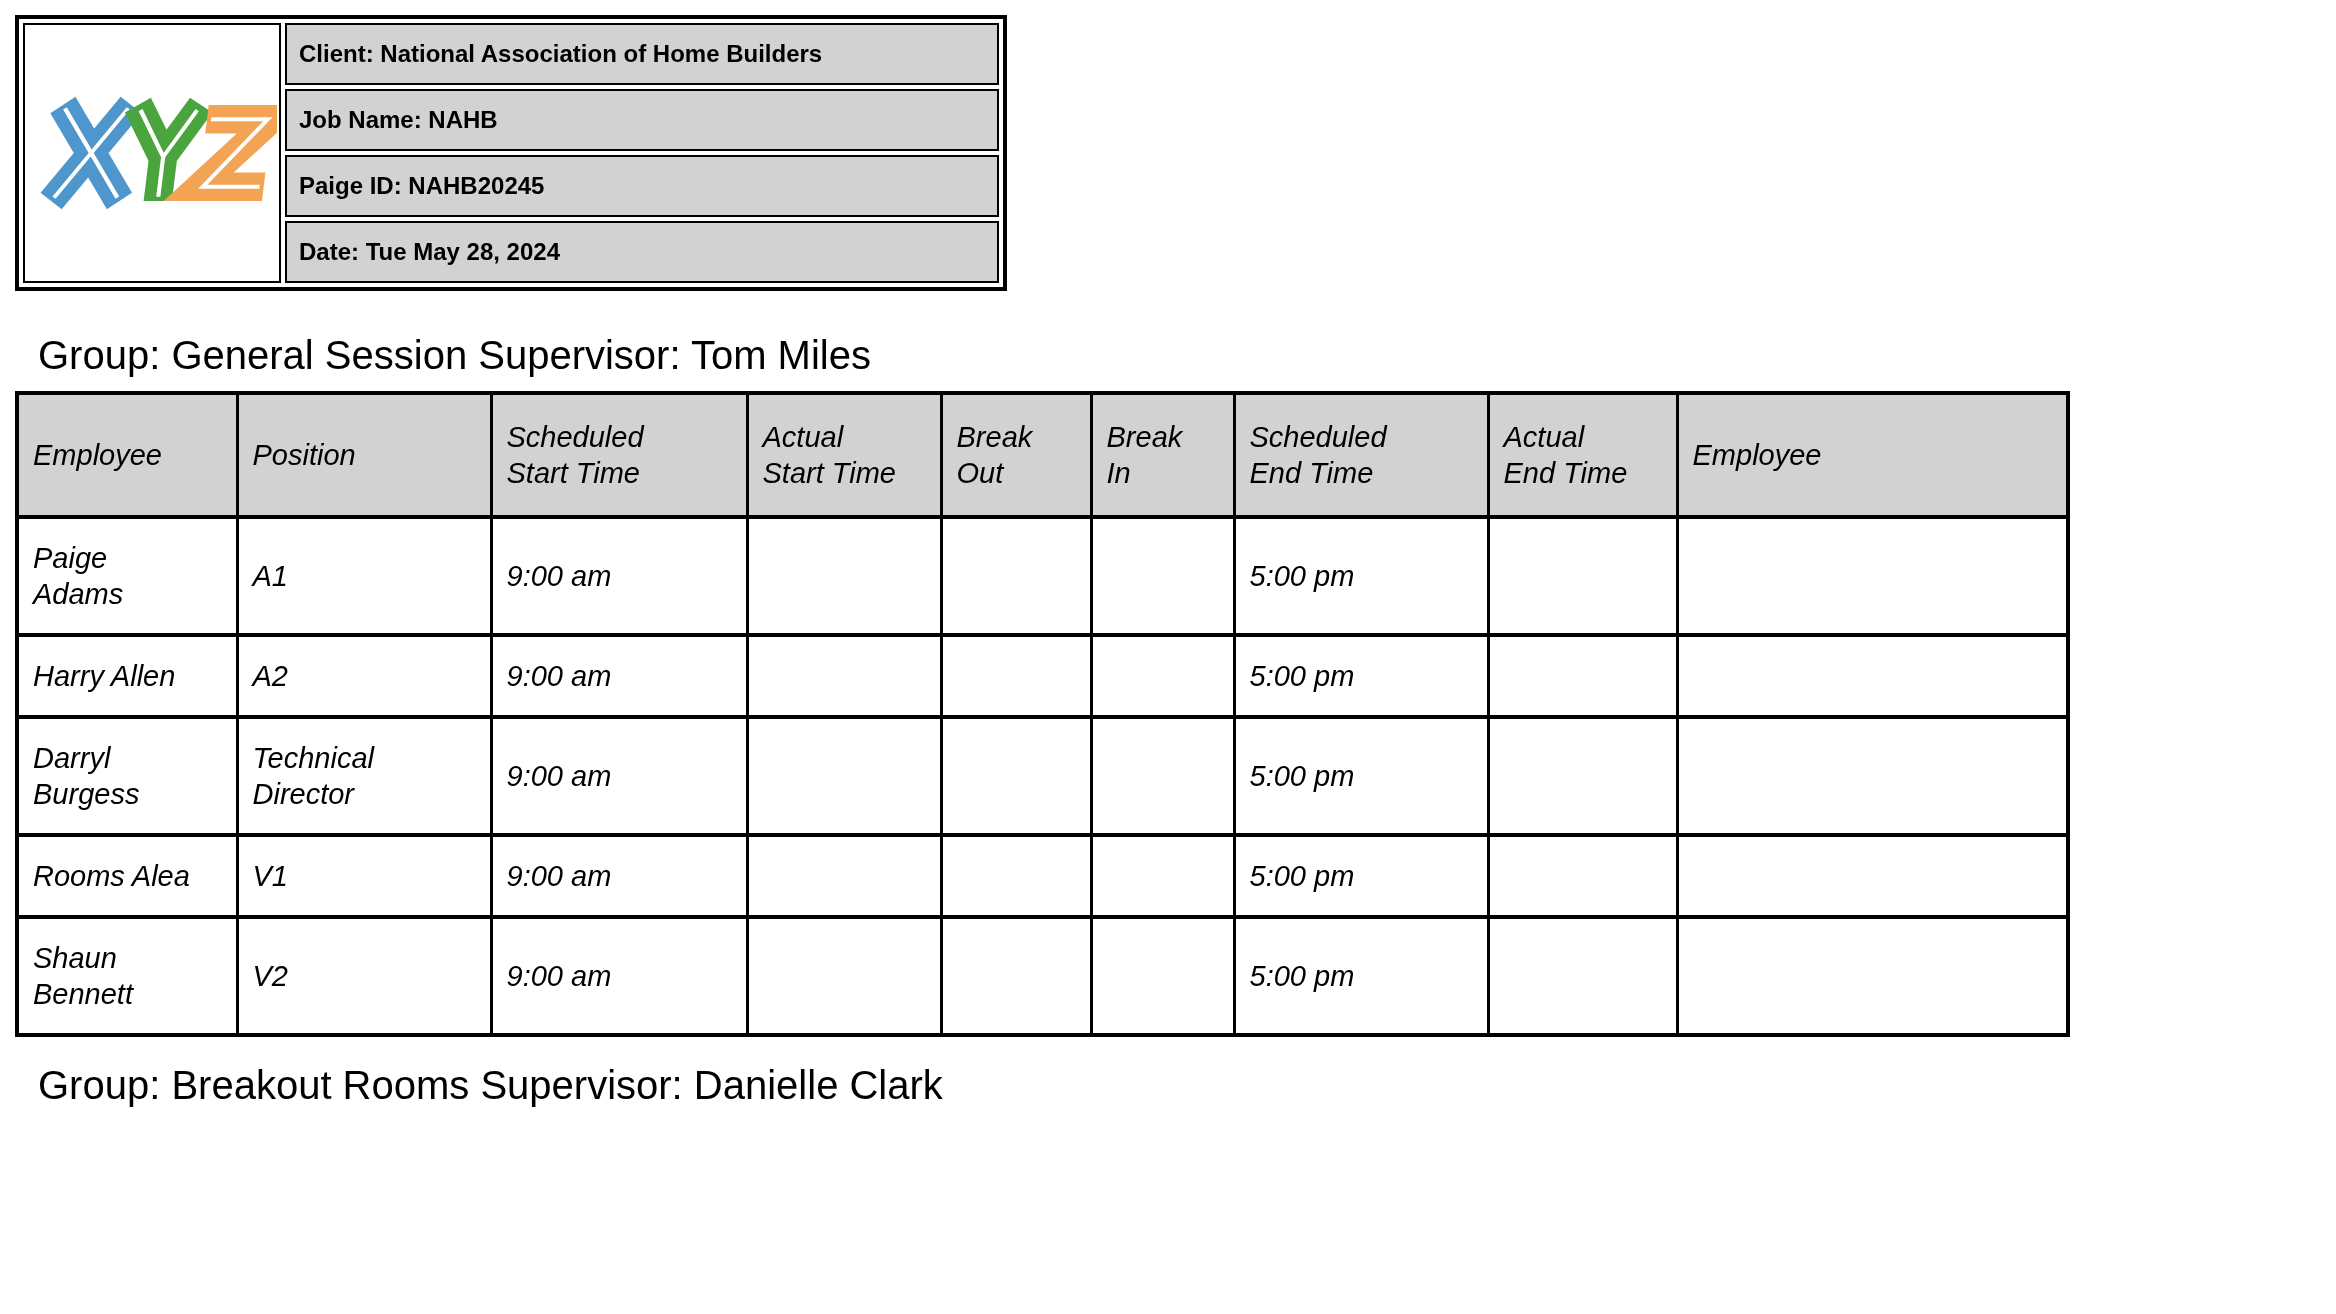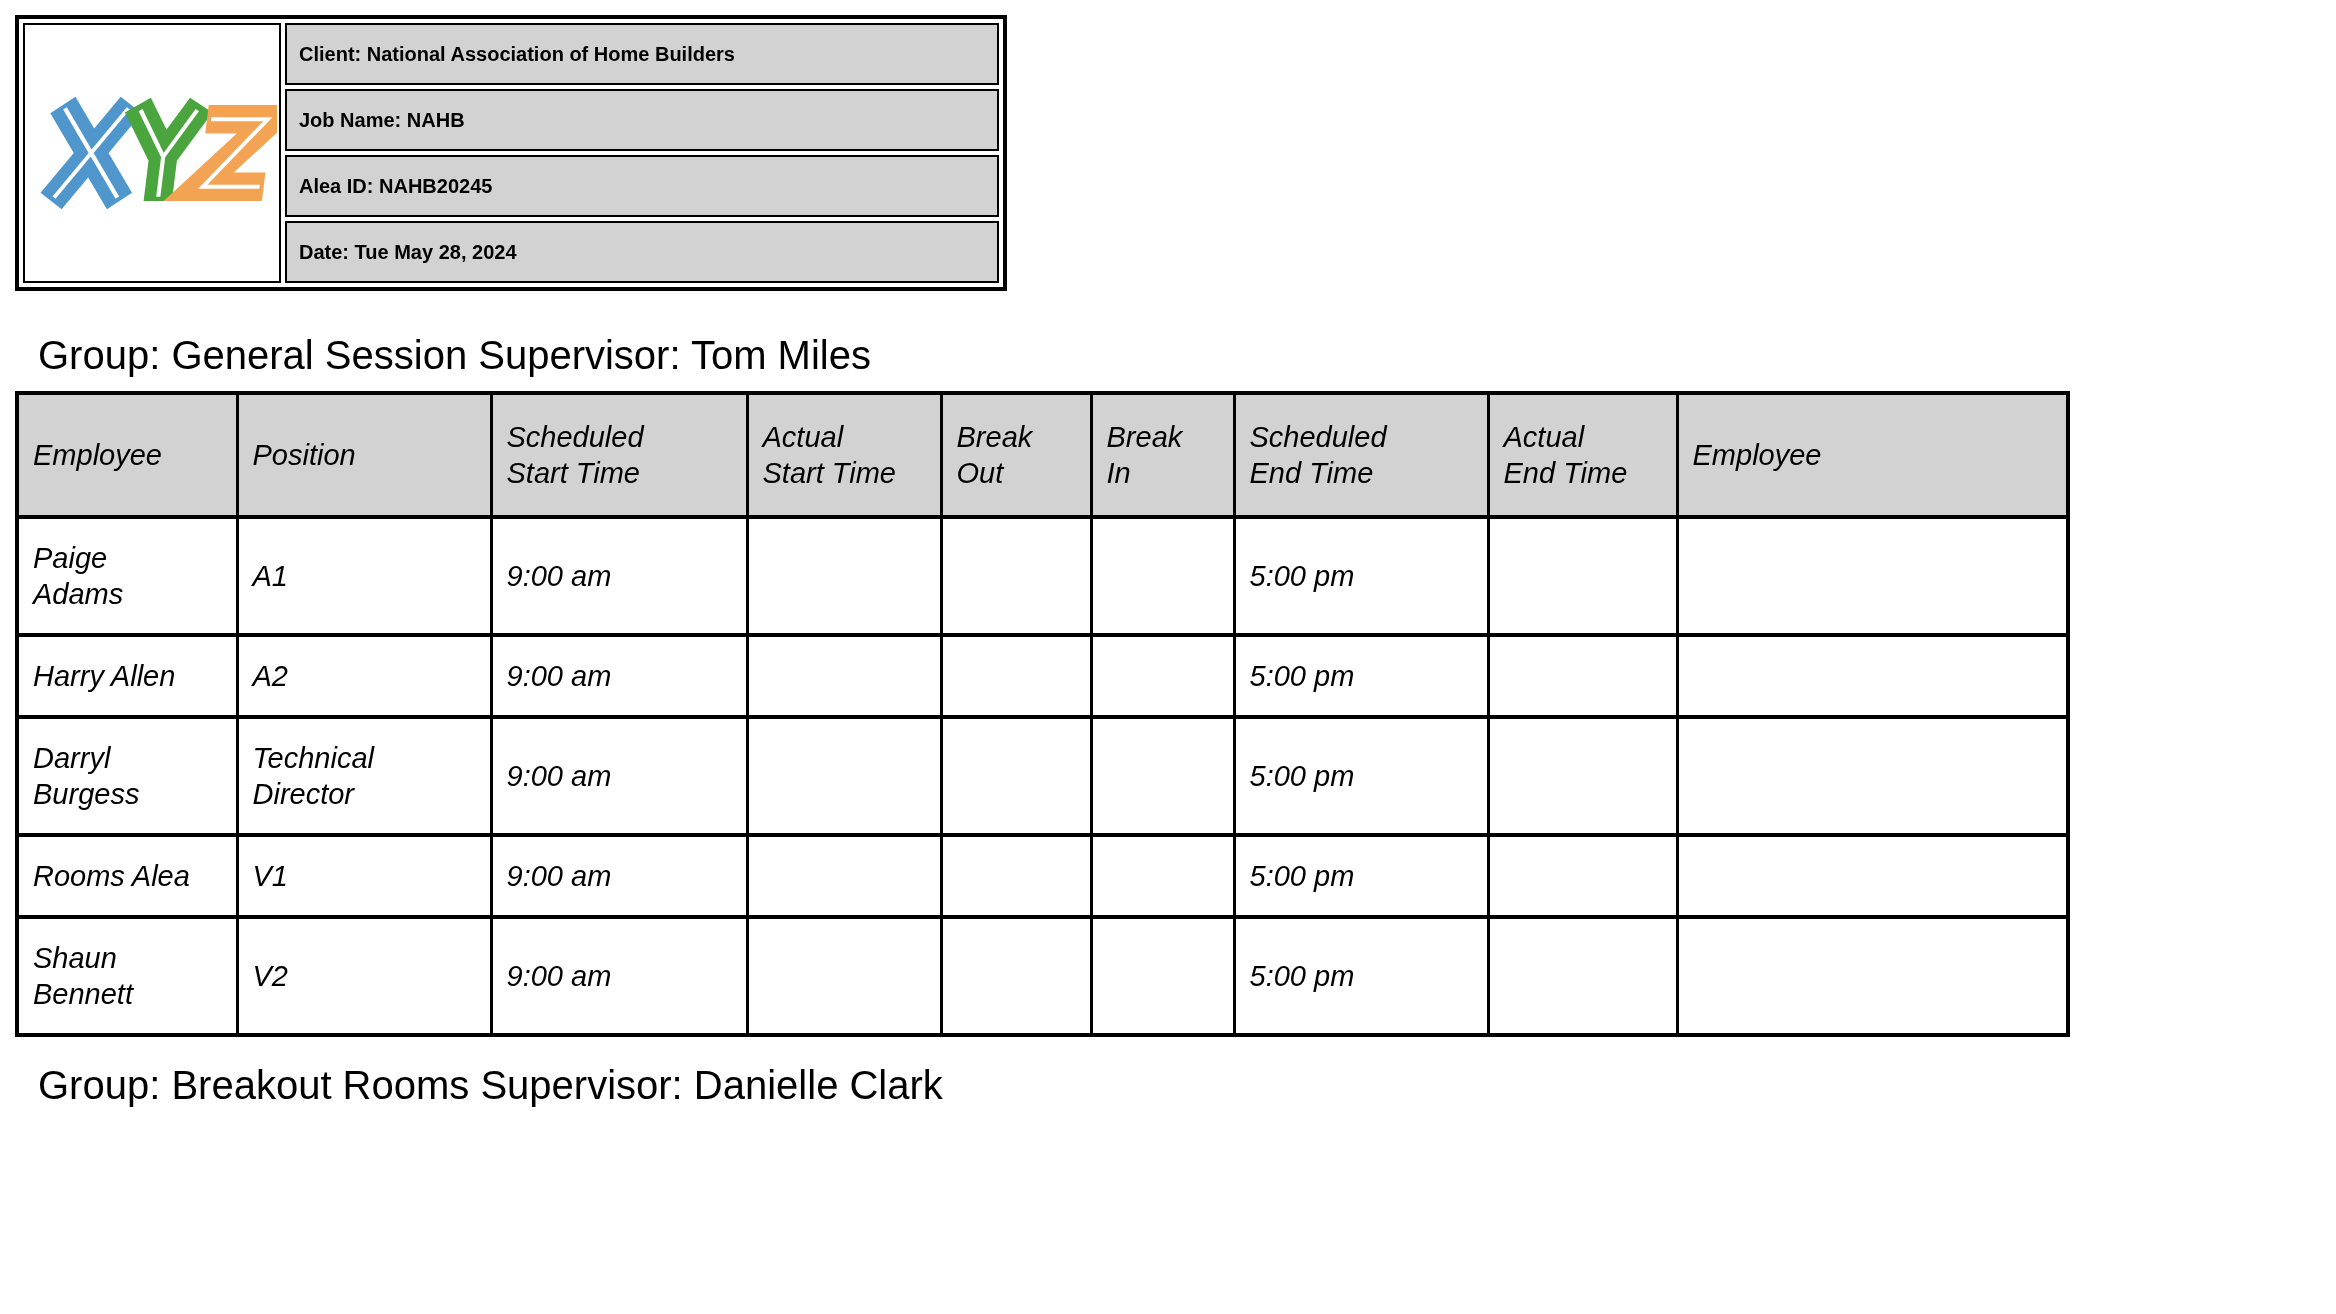--- a/index.html
+++ b/index.html
@@ -30,21 +30,21 @@
     border: 2px solid #000;
     background: #fff;
     text-align: center;
     vertical-align: middle;
   }
   .info-cell {
     width: 714px;
     height: 62px;
     border: 2px solid #000;
     background: #d2d2d2;
-    font-size: 20px;
+    font-size: 24px;
     font-weight: bold;
     padding: 0 12px;
     vertical-align: middle;
     white-space: nowrap;
     overflow: hidden;
   }
 
   
   .group-line {
     font-size: 40px;
@@ -116,21 +116,21 @@
             </g>
           </g>
         </svg>
       </td>
       <td class="info-cell">Client: National Association of Home Builders</td>
     </tr>
     <tr>
           <td class="info-cell">Job Name: NAHB</td>
         </tr>
     <tr>
-          <td class="info-cell">Alea ID: NAHB20245</td>
+          <td class="info-cell">Paige ID: NAHB20245</td>
         </tr>
     <tr>
           <td class="info-cell">Date: Tue May 28, 2024</td>
         </tr>
   </tbody>
     </table>
 
   <div class="group-line">Group: General Session Supervisor: Tom Miles</div>
 
   <table class="roster">

